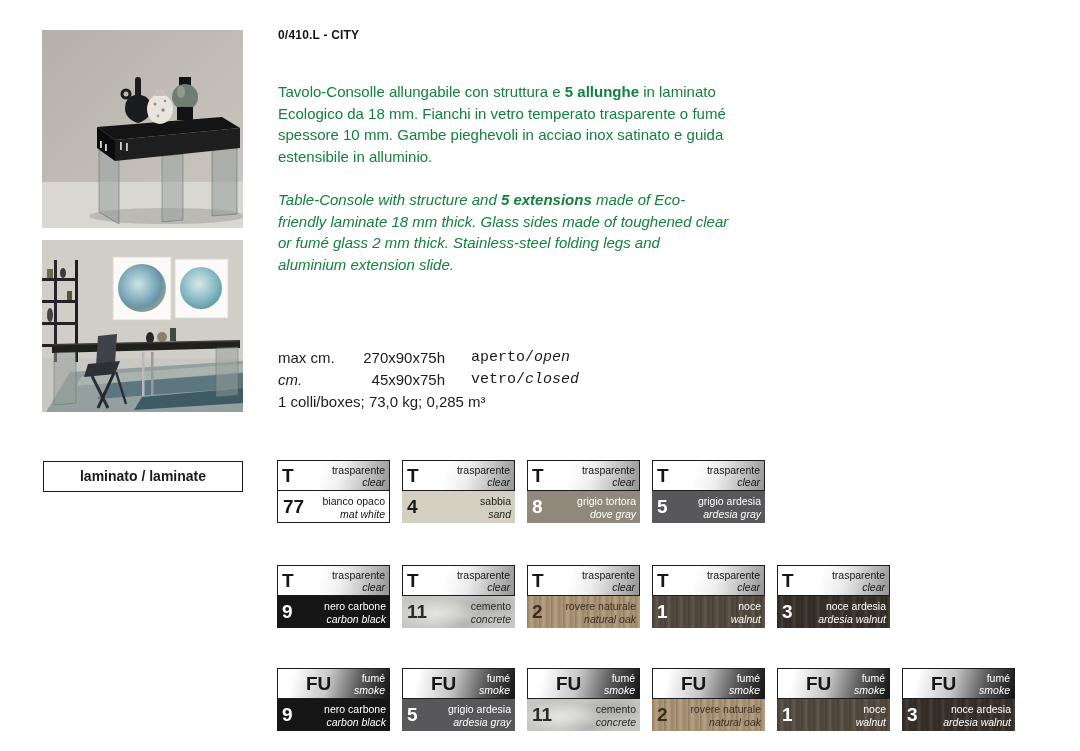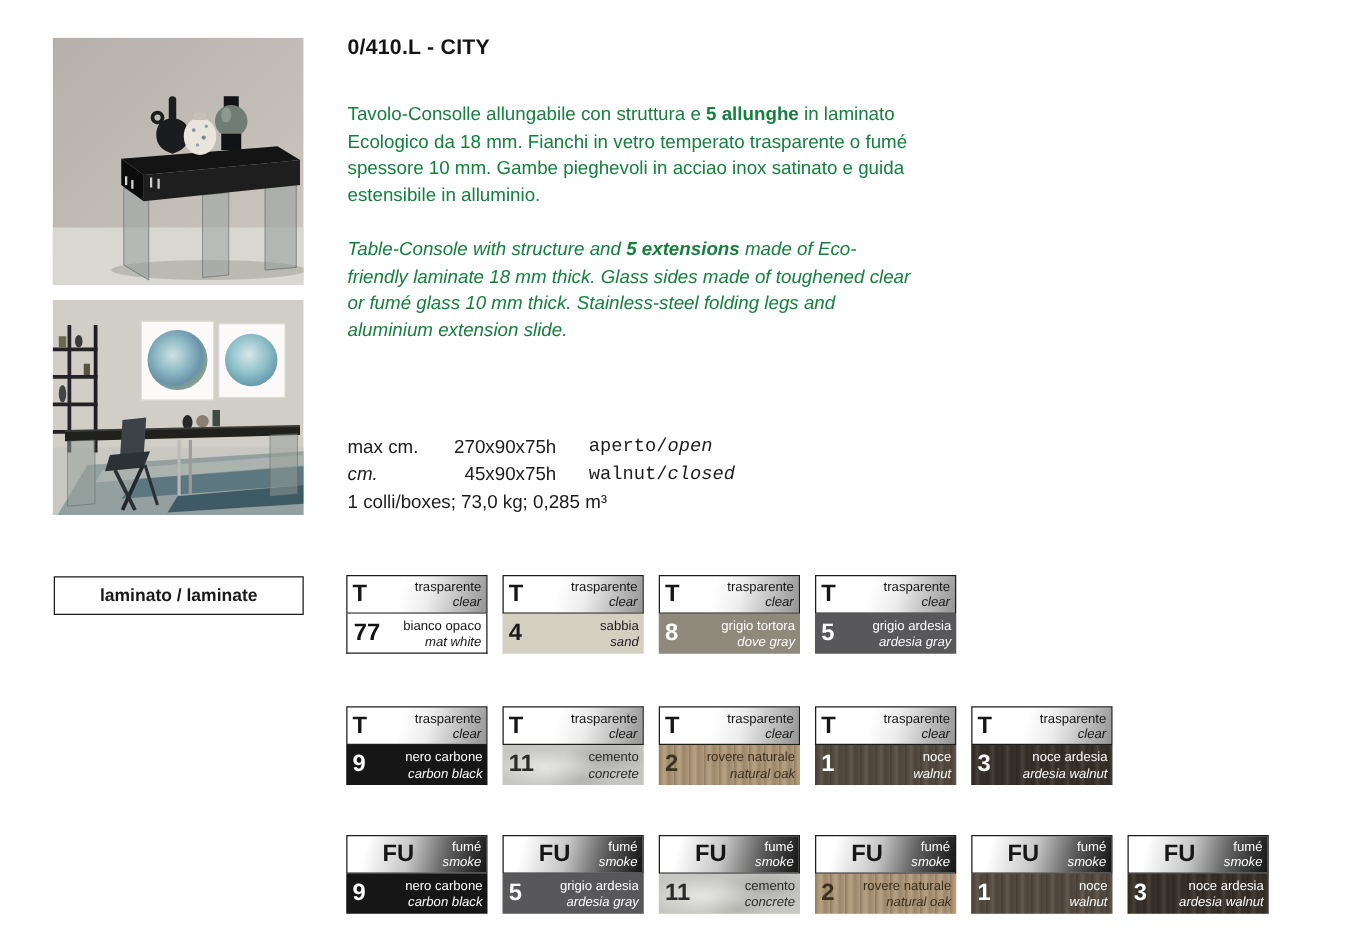--- a/index.html
+++ b/index.html
@@ -10,21 +10,21 @@
     overflow:hidden;
   }
   
   .photo { position:absolute; left:42px; overflow:hidden; }
   .photo svg { display:block; }
   #photo1 { top:30px; width:201px; height:198px; }
   #photo2 { top:240px; width:201px; height:172px; }
 
   
   .title {
-    position:absolute; left:278px; top:28px; font-size:17px; font-weight:bold;
+    position:absolute; left:278px; top:28px; font-size:12px; font-weight:bold;
     color:#141414; letter-spacing:.2px;
   }
   .para { position:absolute; left:278px; width:454px; font-size:15px; line-height:21.5px; color:#15803d; }
   #para-it { top:81px; }
   #para-en { top:189px; font-style:italic; }
   .para b { font-weight:bold; }
 
   .dims { position:absolute; left:278px; top:347px; font-size:15px; line-height:22px; color:#1c1c1c; }
   .dim-row { display:grid; grid-template-columns:66px 88px auto;gap:13px; }
   .dim-label {}
@@ -193,32 +193,32 @@
         <line x1="72" y1="133" x2="56" y2="168" stroke="#23282c" stroke-width="3"></line>
         <line x1="74" y1="132" x2="84" y2="164" stroke="#2b3035" stroke-width="2.5"></line>
       </g>
     </svg>
   </div>
 
   <div class="title">0/410.L - CITY</div>
 
   <div class="para" id="para-it"><span>Tavolo-Consolle allungabile con struttura e </span><b>5 allunghe</b><span> in laminato Ecologico da 18 mm. Fianchi in vetro temperato trasparente o fumé spessore 10 mm. Gambe pieghevoli in acciao inox satinato e guida estensibile in alluminio.</span></div>
 
-  <div class="para" id="para-en"><span>Table-Console with structure and </span><b>5 extensions</b><span> made of Eco-friendly laminate 18 mm thick. Glass sides made of toughened clear or fumé glass 10 mm thick. Stainless-steel folding legs and aluminium extension slide.</span></div>
+  <div class="para" id="para-en"><span>Table-Console with structure and </span><b>5 extensions</b><span> made of Eco-friendly laminate 18 mm thick. Glass sides made of toughened clear or fumé glass 2 mm thick. Stainless-steel folding legs and aluminium extension slide.</span></div>
 
   <div class="dims">
     <div class="dim-row">
       <span class="dim-label">max cm.</span>
       <span class="dim-size">270x90x75h</span>
       <span class="dim-state"><span>aperto/</span><span class="en">open</span></span>
     </div>
     <div class="dim-row">
       <span class="dim-label it">cm.</span>
       <span class="dim-size">45x90x75h</span>
-      <span class="dim-state"><span>walnut/</span><span class="en">closed</span></span>
+      <span class="dim-state"><span>vetro/</span><span class="en">closed</span></span>
     </div>
     <div class="packing">1 colli/boxes; 73,0 kg; 0,285 m³</div>
   </div>
 
   <div class="legend">
     <div class="legend-row">laminato / laminate</div>
   </div>
 
   <div class="swatch-row" id="swatch-row-1">
       <div class="swatch">

